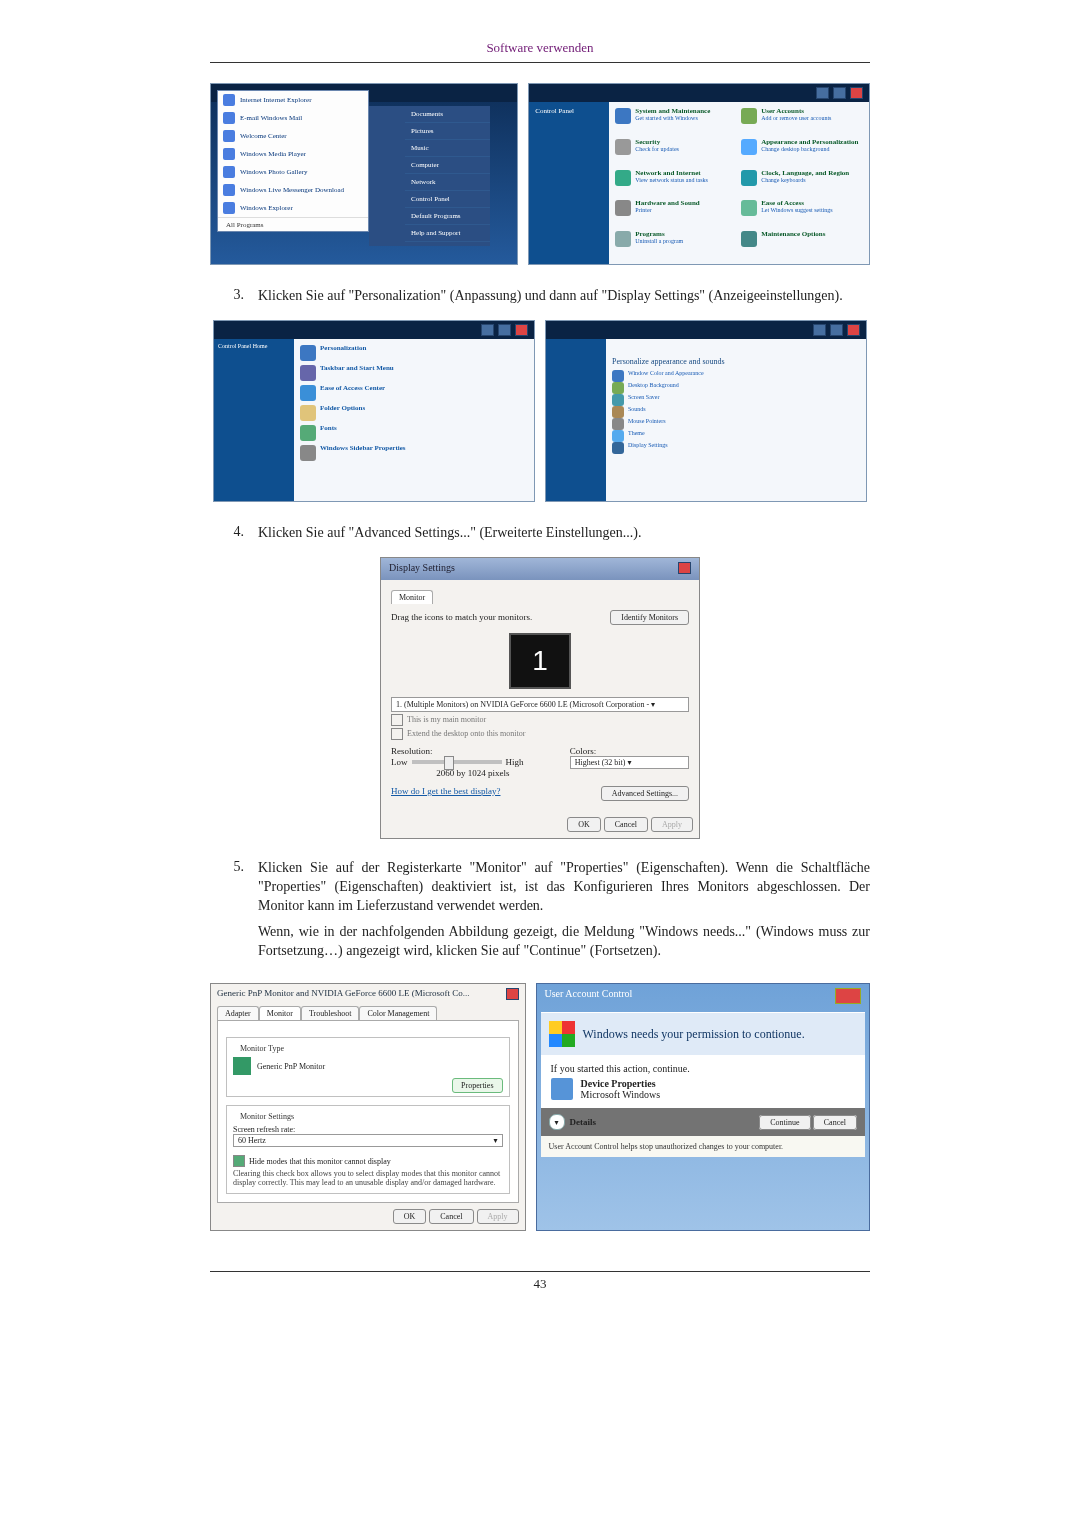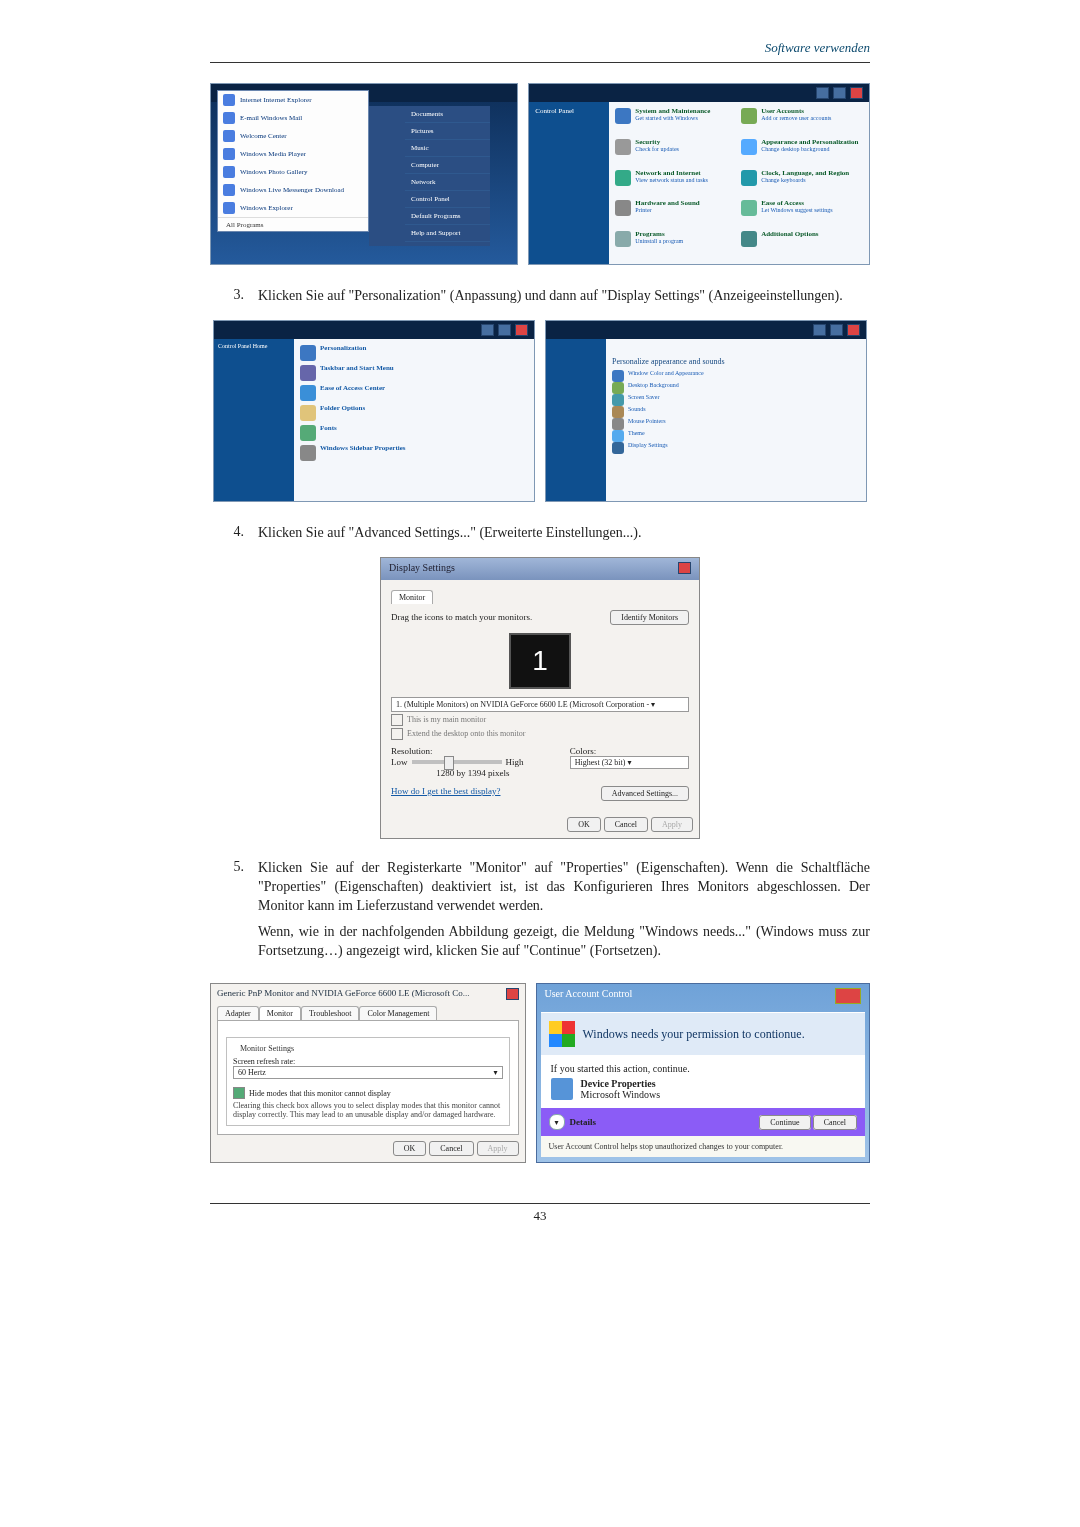--- a/index.html
+++ b/index.html
@@ -9,25 +9,24 @@
     color: #222;
     background: #fff;
   }
   .page {
     width: 780px;
     margin: 0 auto;
     padding: 40px 60px 60px;
     box-sizing: border-box;
   }
   .running-head {
-    text-align: right;
+    text-align: center;
     font-size: 13px;
-    color: #0c4a6e;
+    color: #701a75;
     margin-bottom: 6px;
-    font-style: italic;
   }
   hr.rule {
     border: none;
     border-top: 1px solid #333;
     margin: 2px 0 20px;
   }
   .fig-row {
     display: flex;
     justify-content: center;
     gap: 10px;
@@ -98,21 +97,21 @@
 
   .uac { width:350px; background:linear-gradient(#6fa2d8,#9fc3e8); border:1px solid #4a6c9e; position:relative;}
   .uac .ttlbar { padding:4px 8px; font-size:10px; color:#fff; display:flex; justify-content:space-between;}
   .uac .close { width:24px; height:14px; background:#d44; border:1px solid #9a2;}
   .uac .inner { margin:4px; background:#dfeaf7; border-top:1px solid #fff; padding:0;}
   .uac .headline {display:flex; align-items:center; gap:8px; padding:8px; font-size:12px; color:#123764;}
   .shield { width:26px; height:26px; background:conic-gradient(#e33 0 25%, #2a2 0 50%, #28f 0 75%, #fc2 0);}
   .uac .midwhite { background:#fff; padding:8px 10px; font-size:10px; }
   .devrow {display:flex; align-items:center; gap:8px; margin-top:4px;}
   .devico { width:22px; height:22px; background:#5694d8; border-radius:2px;}
-  .details { background:#8b5cf6; padding:6px 8px; display:flex; align-items:center; justify-content:space-between; font-size:9px;}
+  .details { background:#737373; padding:6px 8px; display:flex; align-items:center; justify-content:space-between; font-size:9px;}
   .chev { width:14px; height:14px; border:1px solid #8aa; background:#fff; border-radius:7px; margin-right:5px; display:inline-flex; align-items:center; justify-content:center; font-size:8px;}
   .footer { background:#f8f8f2; padding:6px 8px; font-size:8px; color:#333;}
 
   .pagenum { text-align:center; margin-top:40px; border-top:1px solid #333; padding-top:4px; font-size:13px;}
 </style>
 </head>
 <body>
 
 <div class="page">
   <div class="running-head">Software verwenden</div>
@@ -236,21 +235,21 @@
           <div class="cpitem">
               <div class="cpico" style="background:#8aa;"></div>
               <div>
                 <div class="hl">Programs</div>
                 <div class="sub">Uninstall a program</div>
               </div>
             </div>
           <div class="cpitem">
               <div class="cpico" style="background:#488;"></div>
               <div>
-                <div class="hl">Additional Options</div>
+                <div class="hl">Maintenance Options</div>
               </div>
             </div>
         </div>
       </div>
     </div>
   </div>
 
   <ol class="ol">
     <li>
       <div class="num">3.</div>
@@ -402,21 +401,21 @@
         <div class="section">
           <div style="width:55%;">
             <div>Resolution:</div>
             <div style="display:flex; align-items:center; gap:4px;">
               <span>Low</span>
               <div class="slider">
                   <div class="thumb"></div>
                 </div>
               <span>High</span>
             </div>
-            <div style="text-align:center;">1280 by 1394 pixels</div>
+            <div style="text-align:center;">2060 by 1024 pixels</div>
           </div>
           <div style="width:40%;">
             <div>Colors:</div>
             <div class="fld">Highest (32 bit)   ▾</div>
           </div>
         </div>
         <div style="display:flex; justify-content:space-between; margin-top:8px;">
           <span style="color:#145aa6; text-decoration:underline;">How do I get the best display?</span>
           <div class="winbtn">Advanced Settings...</div>
         </div>
@@ -446,20 +445,30 @@
         <span><span class="sq" style="background:#d44;"></span></span>
       </div>
       <div style="padding:0 6px;">
         <div class="tabs">
           <div class="tab">Adapter</div>
           <div class="tab active">Monitor</div>
           <div class="tab">Troubleshoot</div>
           <div class="tab">Color Management</div>
         </div>
         <div class="panel">
+          <div class="grp">
+            <div class="lg">Monitor Type</div>
+            <div style="display:flex; align-items:center; gap:6px;">
+              <div style="width:18px;height:18px;background:#396;"></div>
+              <span>Generic PnP Monitor</span>
+            </div>
+            <div style="text-align:right; margin-top:6px;">
+              <span class="propbtn">Properties</span>
+            </div>
+          </div>
           <div class="grp">
             <div class="lg">Monitor Settings</div>
             <div>Screen refresh rate:</div>
             <div class="fld" style="display:flex;justify-content:space-between;">
                 <span>60 Hertz</span>
                 <span>▾</span>
               </div>
             <div class="rowcheck" style="margin-top:8px; color:#222;">
                 <div class="chk" style="background:#5a7;"></div>
                 <span>Hide modes that this monitor cannot display</span>

